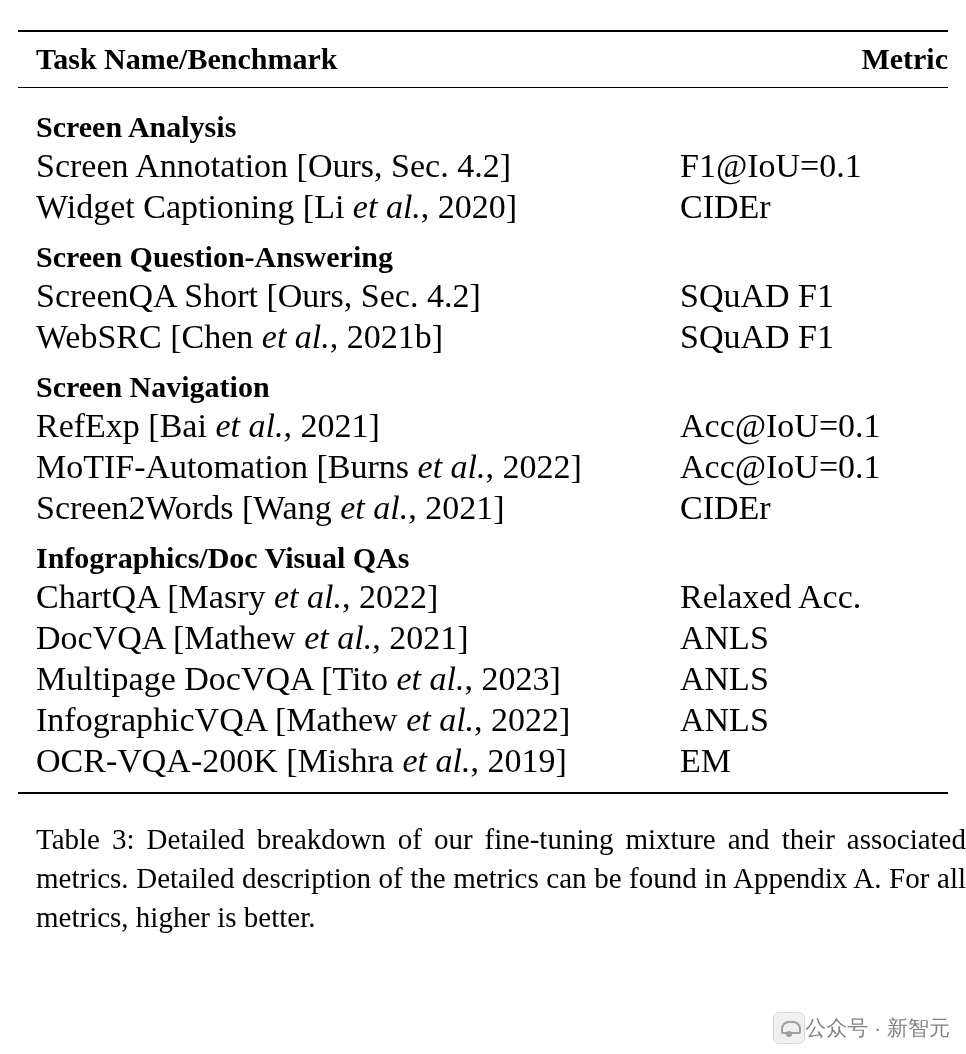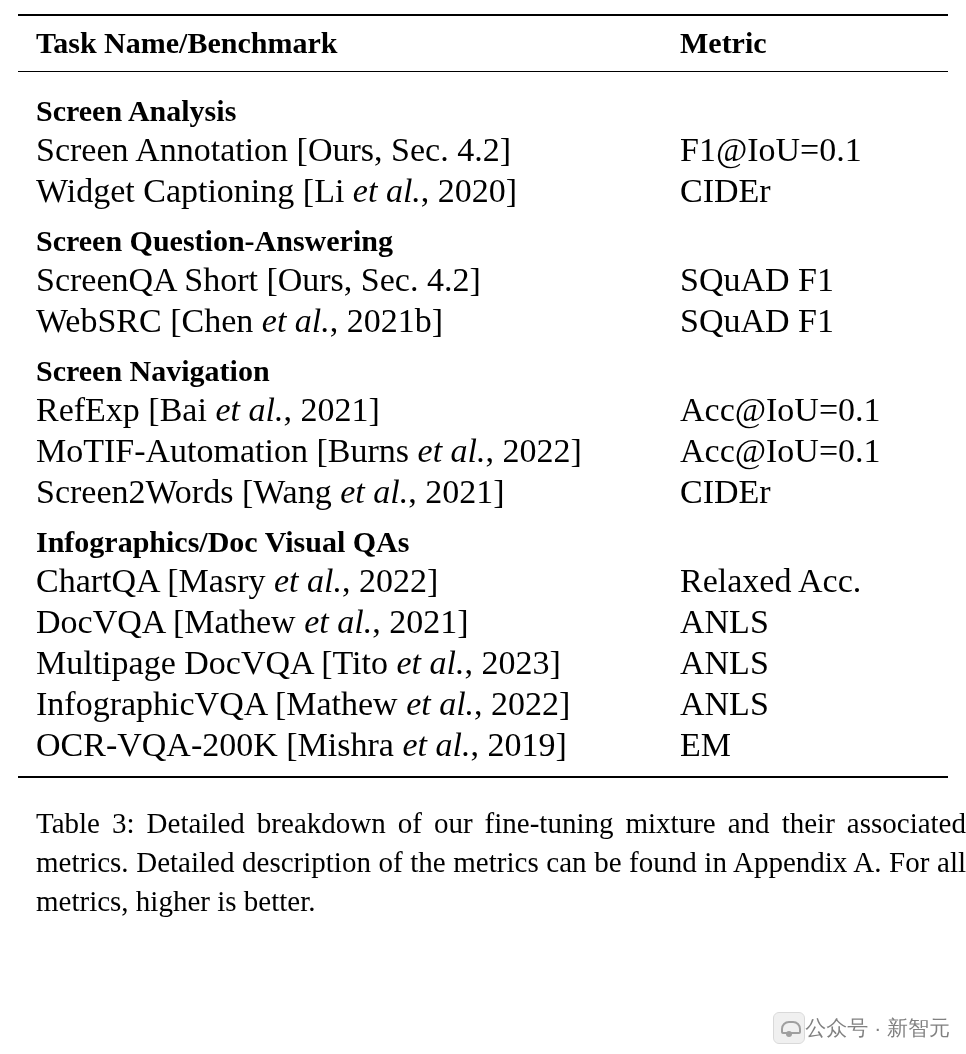--- a/index.html
+++ b/index.html
@@ -17,20 +17,21 @@
   }
   .page {
     padding: 14px 18px 0 18px;
     box-sizing: border-box;
     width: 966px;
   }
   table.bench {
     width: 930px;
     border-collapse: collapse;
     table-layout: fixed;
+    margin-top: 16px;
   }
   table.bench col.c1 { width: 660px; }
   table.bench col.c2 { width: 270px; }
 
   .rule-top td, .rule-mid td, .rule-bot td {
     padding: 0;
     height: 0;
   }
   .hr-thick {
     border-top: 2.5px solid #000;
@@ -53,21 +54,21 @@
   }
   td.cellname { padding-left: 18px; }
   td.cellmetric { padding-left: 2px; }
   th.head {
     font-size: 30px;
     font-weight: bold;
     text-align: left;
     padding: 10px 0 11px 18px;
     white-space: nowrap;
   }
-  th.head.metric { padding-left: 2px; }
+  th.head.metric { padding-left: 2px; text-align: right; }
   td.grouphdr {
     font-size: 30px;
     font-weight: bold;
     padding: 13px 0 1px 18px;
     white-space: nowrap;
   }
   .spacer-top td { height: 9px; padding: 0; }
   .spacer-bot td { height: 11px; padding: 0; }
   em.it { font-style: italic; }
 

